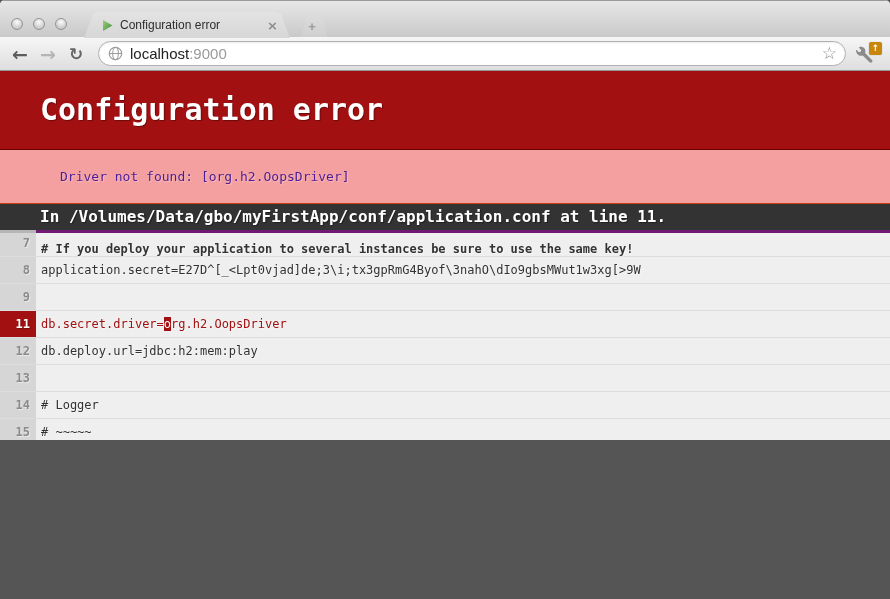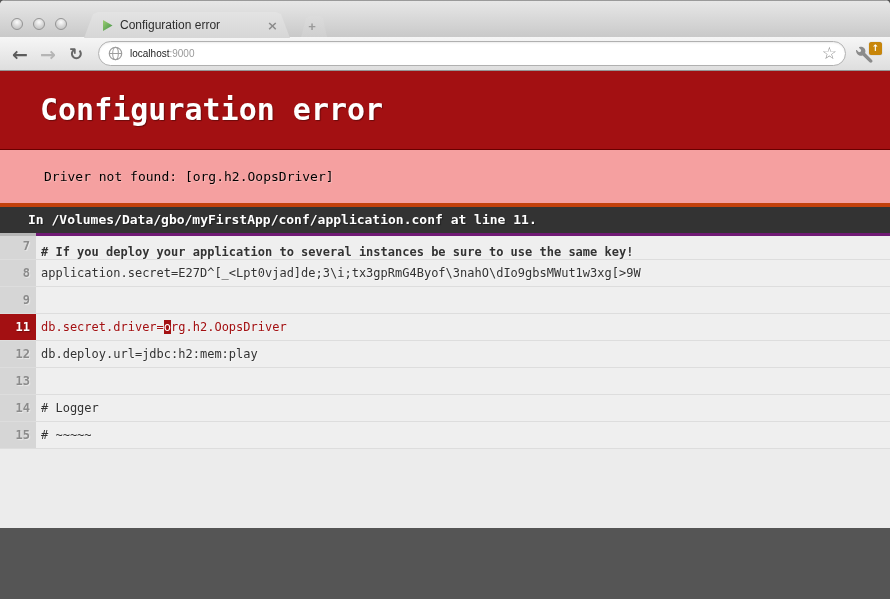--- a/index.html
+++ b/index.html
@@ -1,17 +1,17 @@
 <!DOCTYPE html>
 <html><head>
 <meta charset="utf-8">
 <style>
   * { margin:0; padding:0; box-sizing:border-box; }
   html,body { width:890px; height:599px; overflow:hidden; background:#555; }
-  .window { width:890px; height:528px; position:relative; background:#ececec;
+  .window { width:890px; height:440px; position:relative; background:#ececec;
             border-radius:5px 5px 0 0; overflow:hidden;
             font-family:"Liberation Sans", sans-serif; }
 
   
   .titlebar { height:37px; background:linear-gradient(#e7e7e7,#c9c9c9);
               border-top:1px solid #9a9a9a; position:relative; }
   .traffic { position:absolute; left:11px; top:17px; display:flex; gap:10px; }
   .light { width:12px; height:12px; border-radius:50%;
            background:radial-gradient(circle at 50% 32%, #fcfcfc, #d4d4d4 55%, #b9b9b9);
            border:1px solid #949494; }
@@ -35,39 +35,39 @@
              border-bottom:1px solid #959595;
              display:flex; align-items:center; padding:0 8px; gap:4px; }
   .navbtn { width:24px; height:24px; display:flex; align-items:center; justify-content:center;
             font-family:"DejaVu Sans", sans-serif; font-weight:bold; }
   .back    { font-size:19px; color:#5c5c5c; }
   .forward { font-size:19px; color:#b5b5b5; }
   .reload  { font-size:17px; color:#666; }
   .omnibox { flex:1; height:25px; background:#fff; border:1px solid #b0b0b0;
              border-radius:13px; margin:0 4px 0 6px; display:flex; align-items:center;
              padding:0 8px 0 9px; gap:7px; box-shadow:inset 0 1px 2px rgba(0,0,0,.08); }
-  .url { flex:1; font-size:10px; color:#222; white-space:nowrap; overflow:hidden; }
+  .url { flex:1; font-size:15px; color:#222; white-space:nowrap; overflow:hidden; }
   .url .port { color:#9a9a9a; }
   .star { font-family:"DejaVu Sans", sans-serif; font-size:17px; color:#8f8f8f; line-height:1; }
   .wrenchwrap { position:relative; width:28px; height:26px; }
   .wrenchwrap svg { position:absolute; left:1px; top:5px; }
   .badge { position:absolute; right:0; top:1px; width:13px; height:13px; background:#c8860a;
            border-radius:2.5px; color:#fff; font-size:9px; font-weight:bold;
            display:flex; align-items:center; justify-content:center;
            font-family:"DejaVu Sans", sans-serif; box-shadow:0 0 1px rgba(0,0,0,.4); }
 
   
   .pagebody { height:528px; background:#ececec; position:relative;
               font-family:"DejaVu Sans Mono", monospace; }
   .ph1 { background:#a31012; color:#fff; padding:21px 40px; font-size:30px; line-height:36px;
          font-weight:bold; text-shadow:1px 1px 1px rgba(0,0,0,.35);
          border-bottom:1px solid #690000; letter-spacing:0; }
-  .pdetail { background:#f5a0a0; color:#000000; padding:18px 44px; font-size:13px; line-height:17px;
-             text-shadow:1px 1px 1px rgba(255,255,255,.3); border-bottom:4px solid #c2410c; }
-  .ploc { background:#333; color:#fff; padding:6px 28px; font-size:13px; line-height:14px;
+  .pdetail { background:#f5a0a0; color:#4c1d95; padding:18px 60px; font-size:13px; line-height:17px;
+             text-shadow:1px 1px 1px rgba(255,255,255,.3); border-bottom:1px solid #c2410c; }
+  .ploc { background:#333; color:#fff; padding:6px 40px; font-size:16px; line-height:14px;
           font-weight:bold; text-shadow:1px 1px 1px rgba(0,0,0,.4); }
   .crow { display:flex; height:27px; border-bottom:1px solid #ddd; background:#efefef;
           font-size:12px; line-height:16px; }
   .crow .ln { width:36px; background:#d6d6d6; color:#8b8b8b; font-weight:bold;
               text-align:right; padding:5px 6px 0 0;
               text-shadow:1px 1px 1px rgba(255,255,255,.5); }
   .crow .cd { flex:1; padding:5px 0 0 5px; color:#333; white-space:pre;
               text-shadow:1px 1px 1px rgba(255,255,255,.5); }
   .crow.first .ln { border-top:3px solid #b6b6b6; padding-top:2px; }
   .crow.first .cd { border-top:3px solid #701a75; padding-top:8px;font-weight:bold; }

